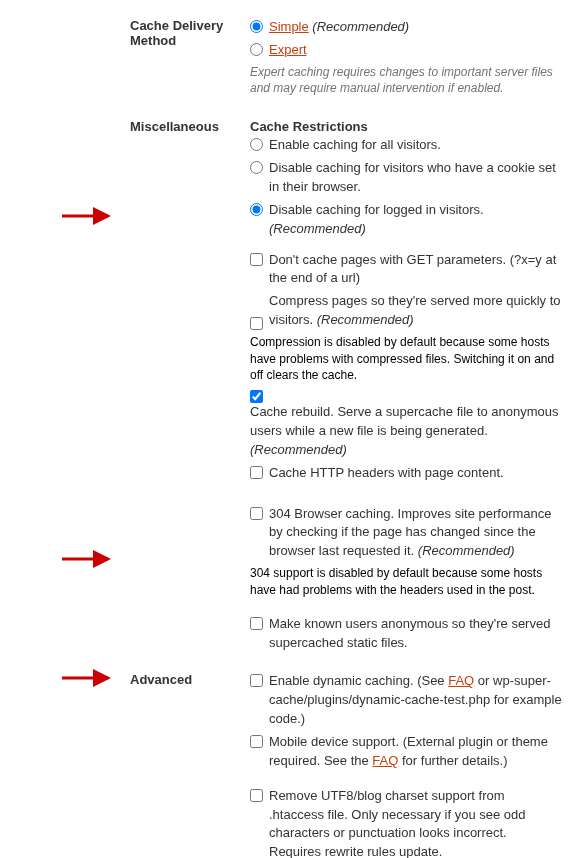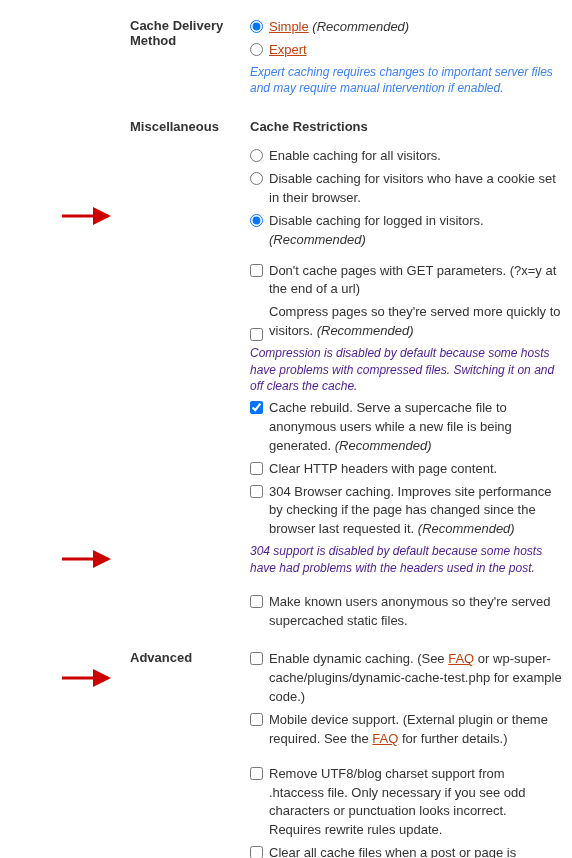--- a/index.html
+++ b/index.html
@@ -23,21 +23,21 @@
       font-size: 13px;
       color: #333;
     }
     .settings-table tr > td:last-child {
       padding: 8px 0;
       vertical-align: top;
     }
     .section-title {
       font-weight: 700;
       font-size: 13px;
-      margin-bottom: 13px;
+      margin-bottom: 2px;
     }
     .option-row {
       display: flex;
       align-items: flex-start;
       margin-bottom: 4px;
       line-height: 1.4;
     }
     .option-row input[type="checkbox"],
     .option-row input[type="radio"] {
       margin-top: 2px;
@@ -50,29 +50,28 @@
     }
     .option-label a {
       color: #c2410c;
       text-decoration: underline;
     }
     .italic-note {
       font-style: italic;
     }
     .desc-text {
       font-size: 12px;
-      color: #3b82f6;
+      color: #737373;
       font-style: italic;
       margin: 2px 0 6px 0;
       line-height: 1.4;
     }
     .sub-desc {
       font-size: 12px;
-      color: #4c1d95;
-      font-style: italic;
+      color: #000000;
       margin: 2px 0 4px 0;
       line-height: 1.4;
     }
     .blue-link {
       color: #0073aa;
       text-decoration: underline;
     }
     .caching-section td:last-child {
       padding-top: 4px;
     }
@@ -162,31 +161,31 @@
           <input type="checkbox" id="no_get" style="">
           <label for="no_get" class="option-label">Don't cache pages with GET parameters. (?x=y at the end of a url)</label>
         </div>
 
         <div class="option-row" style="align-items:flex-end;">
           <input type="checkbox" id="compress" style="">
           <label for="compress" class="option-label">Compress pages so they're served more quickly to visitors. <span class="italic-note">(Recommended)</span></label>
         </div>
         <div class="sub-desc">Compression is disabled by default because some hosts have problems with compressed files. Switching it on and off clears the cache.</div>
 
-        <div class="option-row" style="margin-top:2px;">
+        <div class="option-row" style="margin-top:2px;flex-direction:column;">
           <input type="checkbox" id="cache_rebuild" checked="" style="">
           <label for="cache_rebuild" class="option-label">Cache rebuild. Serve a supercache file to anonymous users while a new file is being generated. <span class="italic-note">(Recommended)</span></label>
         </div>
 
         <div class="option-row" style="margin-top:4px;">
           <input type="checkbox" id="http_headers" style="">
-          <label for="http_headers" class="option-label">Clear HTTP headers with page content.</label>
-        </div>
-
-        <div class="option-row" style="margin-top:4px;">
+          <label for="http_headers" class="option-label">Cache HTTP headers with page content.</label>
+        </div>
+
+        <div class="option-row" style="margin-top:22px;">
           <input type="checkbox" id="browser_304" style="">
           <label for="browser_304" class="option-label">304 Browser caching. Improves site performance by checking if the page has changed since the browser last requested it. <span class="italic-note">(Recommended)</span></label>
         </div>
         <div class="sub-desc">304 support is disabled by default because some hosts have had problems with the headers used in the post.</div>
 
         <div class="option-row" style="margin-top:16px;">
           <input type="checkbox" id="anonymous_users" style="">
           <label for="anonymous_users" class="option-label">Make known users anonymous so they're served supercached static files.</label>
         </div>
       </td>

